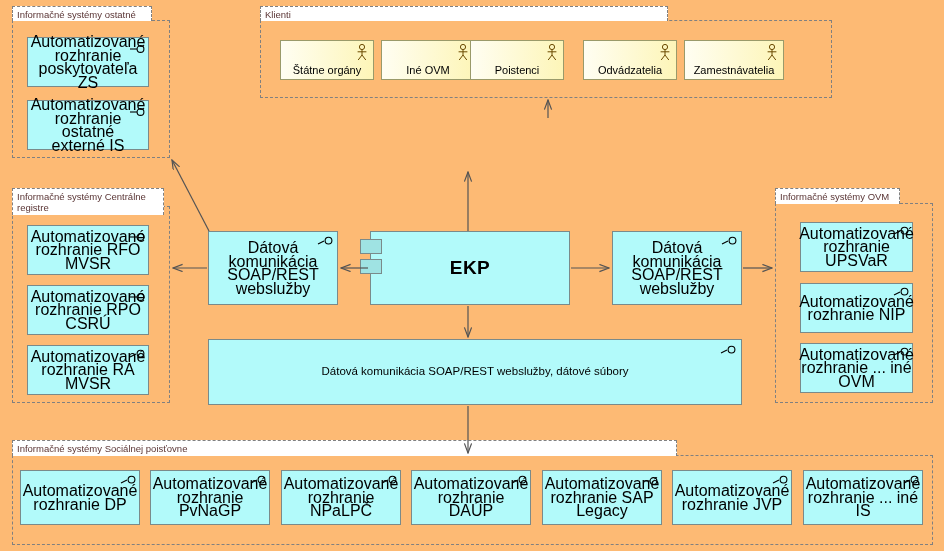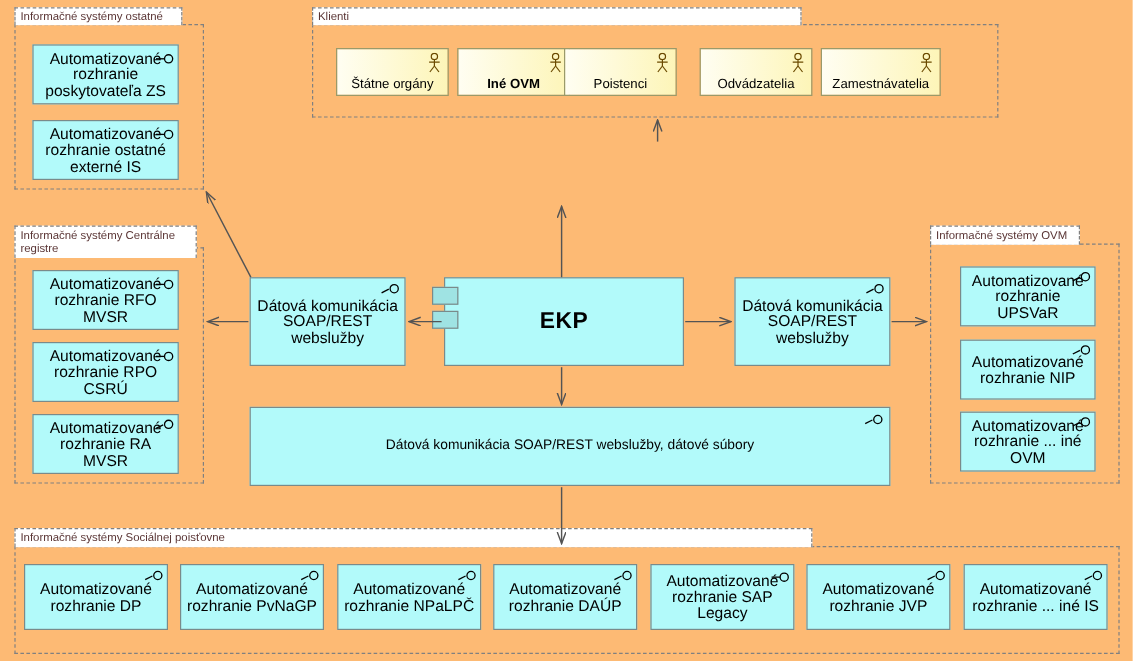--- a/index.html
+++ b/index.html
@@ -8,21 +8,21 @@
 
   
   .group{position:absolute;border:1px dashed #808080;background:transparent;box-sizing:border-box;}
   .group-label{position:absolute;border:1px dashed #808080;border-bottom:none;
                background:#ffffff;color:#5a3535;font-size:9.5px;line-height:11px;
                padding:2px 5px 1px 4px;box-sizing:border-box;white-space:pre;
                letter-spacing:0px;}
 
   
   .comp{position:absolute;box-sizing:border-box;border:1px solid #7a8a8a;
-        background:#b2fafa;color:#000;font-size:13px;line-height:13.5px;
+        background:#b2fafa;color:#000;font-size:16px;line-height:13.5px;
         display:flex;align-items:center;justify-content:center;text-align:center;}
   .comp .txt{padding:0 4px;white-space:pre-line;}
   .comp.big{font-size:11.5px;}
 
   
   .lolli{position:absolute;width:16px;height:10px;pointer-events:none;}
   .lolli svg{display:block;overflow:visible;}
 
   
   .ekp{position:absolute;box-sizing:border-box;border:1px solid #7a8a8a;
@@ -81,21 +81,21 @@
         <circle cx="6" cy="3" r="2.6" fill="none" stroke="#6b4a00" stroke-width="1"></circle>
         <line x1="6" y1="5.8" x2="6" y2="11" stroke="#6b4a00" stroke-width="1"></line>
         <line x1="1.6" y1="7.8" x2="10.4" y2="7.8" stroke="#6b4a00" stroke-width="1"></line>
         <line x1="6" y1="11" x2="2.2" y2="16" stroke="#6b4a00" stroke-width="1"></line>
         <line x1="6" y1="11" x2="9.8" y2="16" stroke="#6b4a00" stroke-width="1"></line>
       </svg>
     </span>
     <span class="alabel">Štátne orgány</span>
   </div>
 
-  <div class="actor" style="left:381px;top:40px;width:94px;height:40px;font-weight:bold;">
+  <div class="actor" style="left:381px;top:40px;width:94px;height:40px;">
     <span class="stick">
       <svg width="12" height="17" viewBox="0 0 12 17">
         <circle cx="6" cy="3" r="2.6" fill="none" stroke="#6b4a00" stroke-width="1"></circle>
         <line x1="6" y1="5.8" x2="6" y2="11" stroke="#6b4a00" stroke-width="1"></line>
         <line x1="1.6" y1="7.8" x2="10.4" y2="7.8" stroke="#6b4a00" stroke-width="1"></line>
         <line x1="6" y1="11" x2="2.2" y2="16" stroke="#6b4a00" stroke-width="1"></line>
         <line x1="6" y1="11" x2="9.8" y2="16" stroke="#6b4a00" stroke-width="1"></line>
       </svg>
     </span>
     <span class="alabel">Iné OVM</span>

